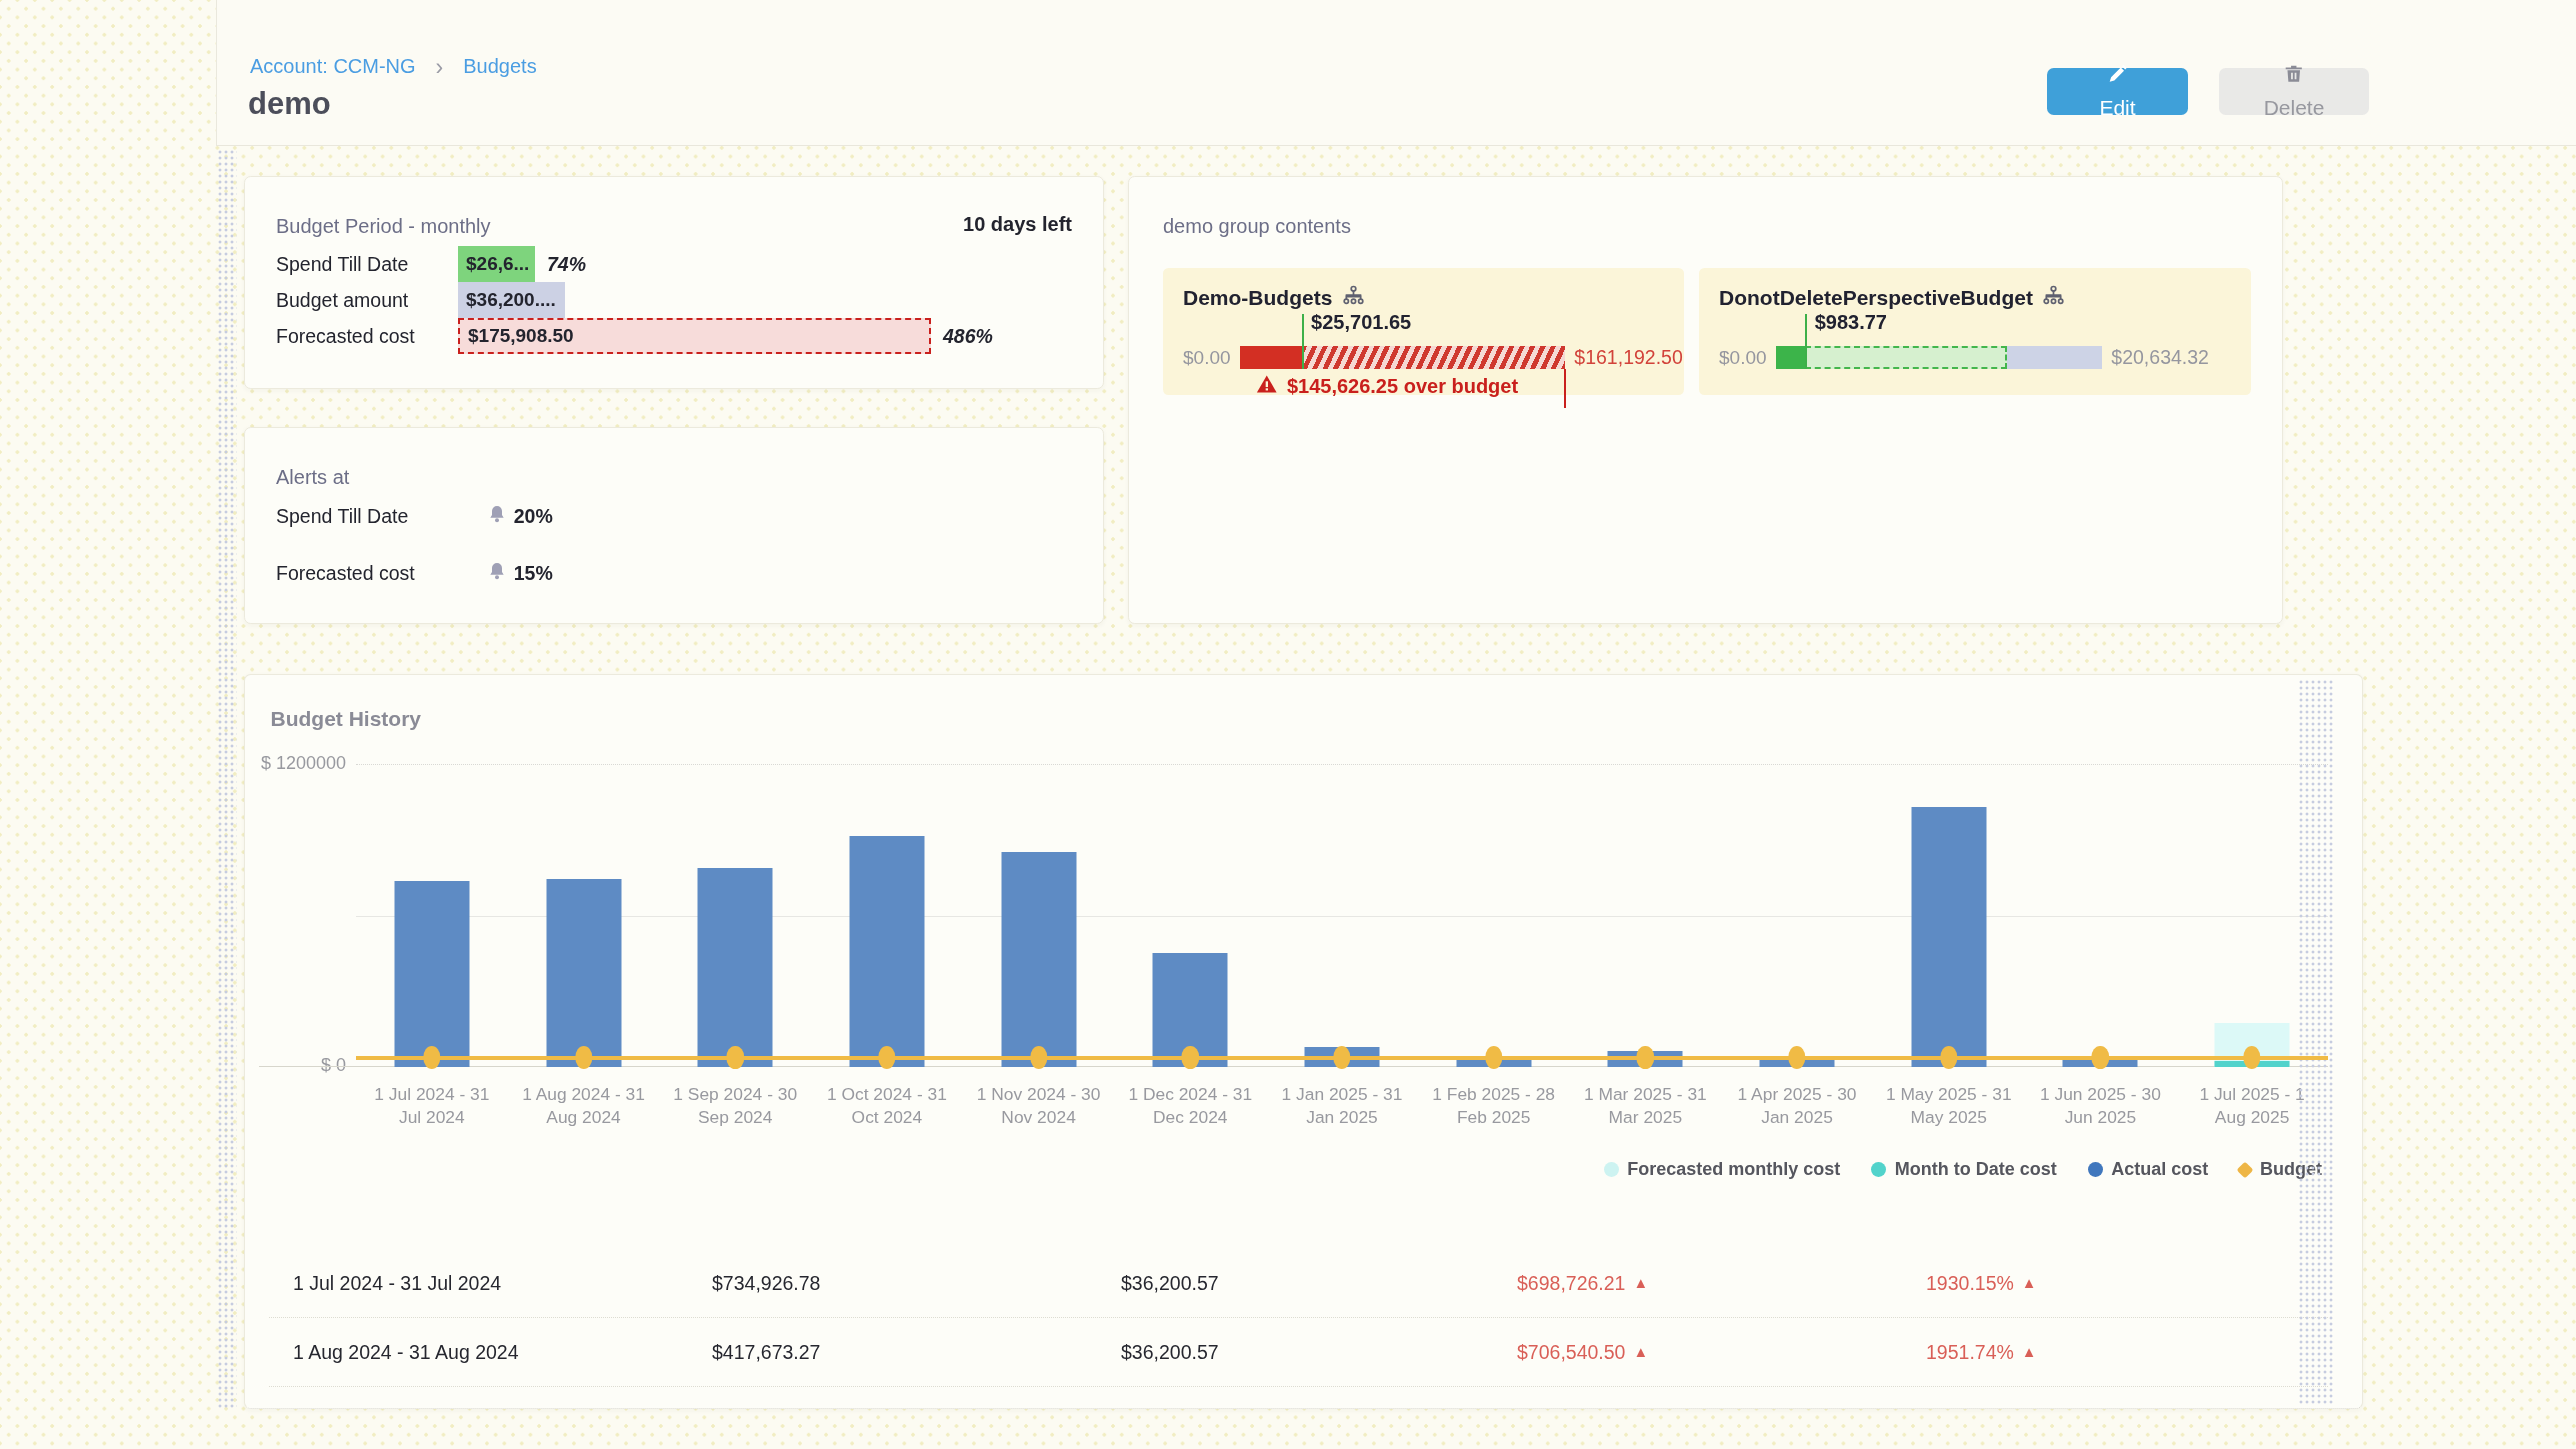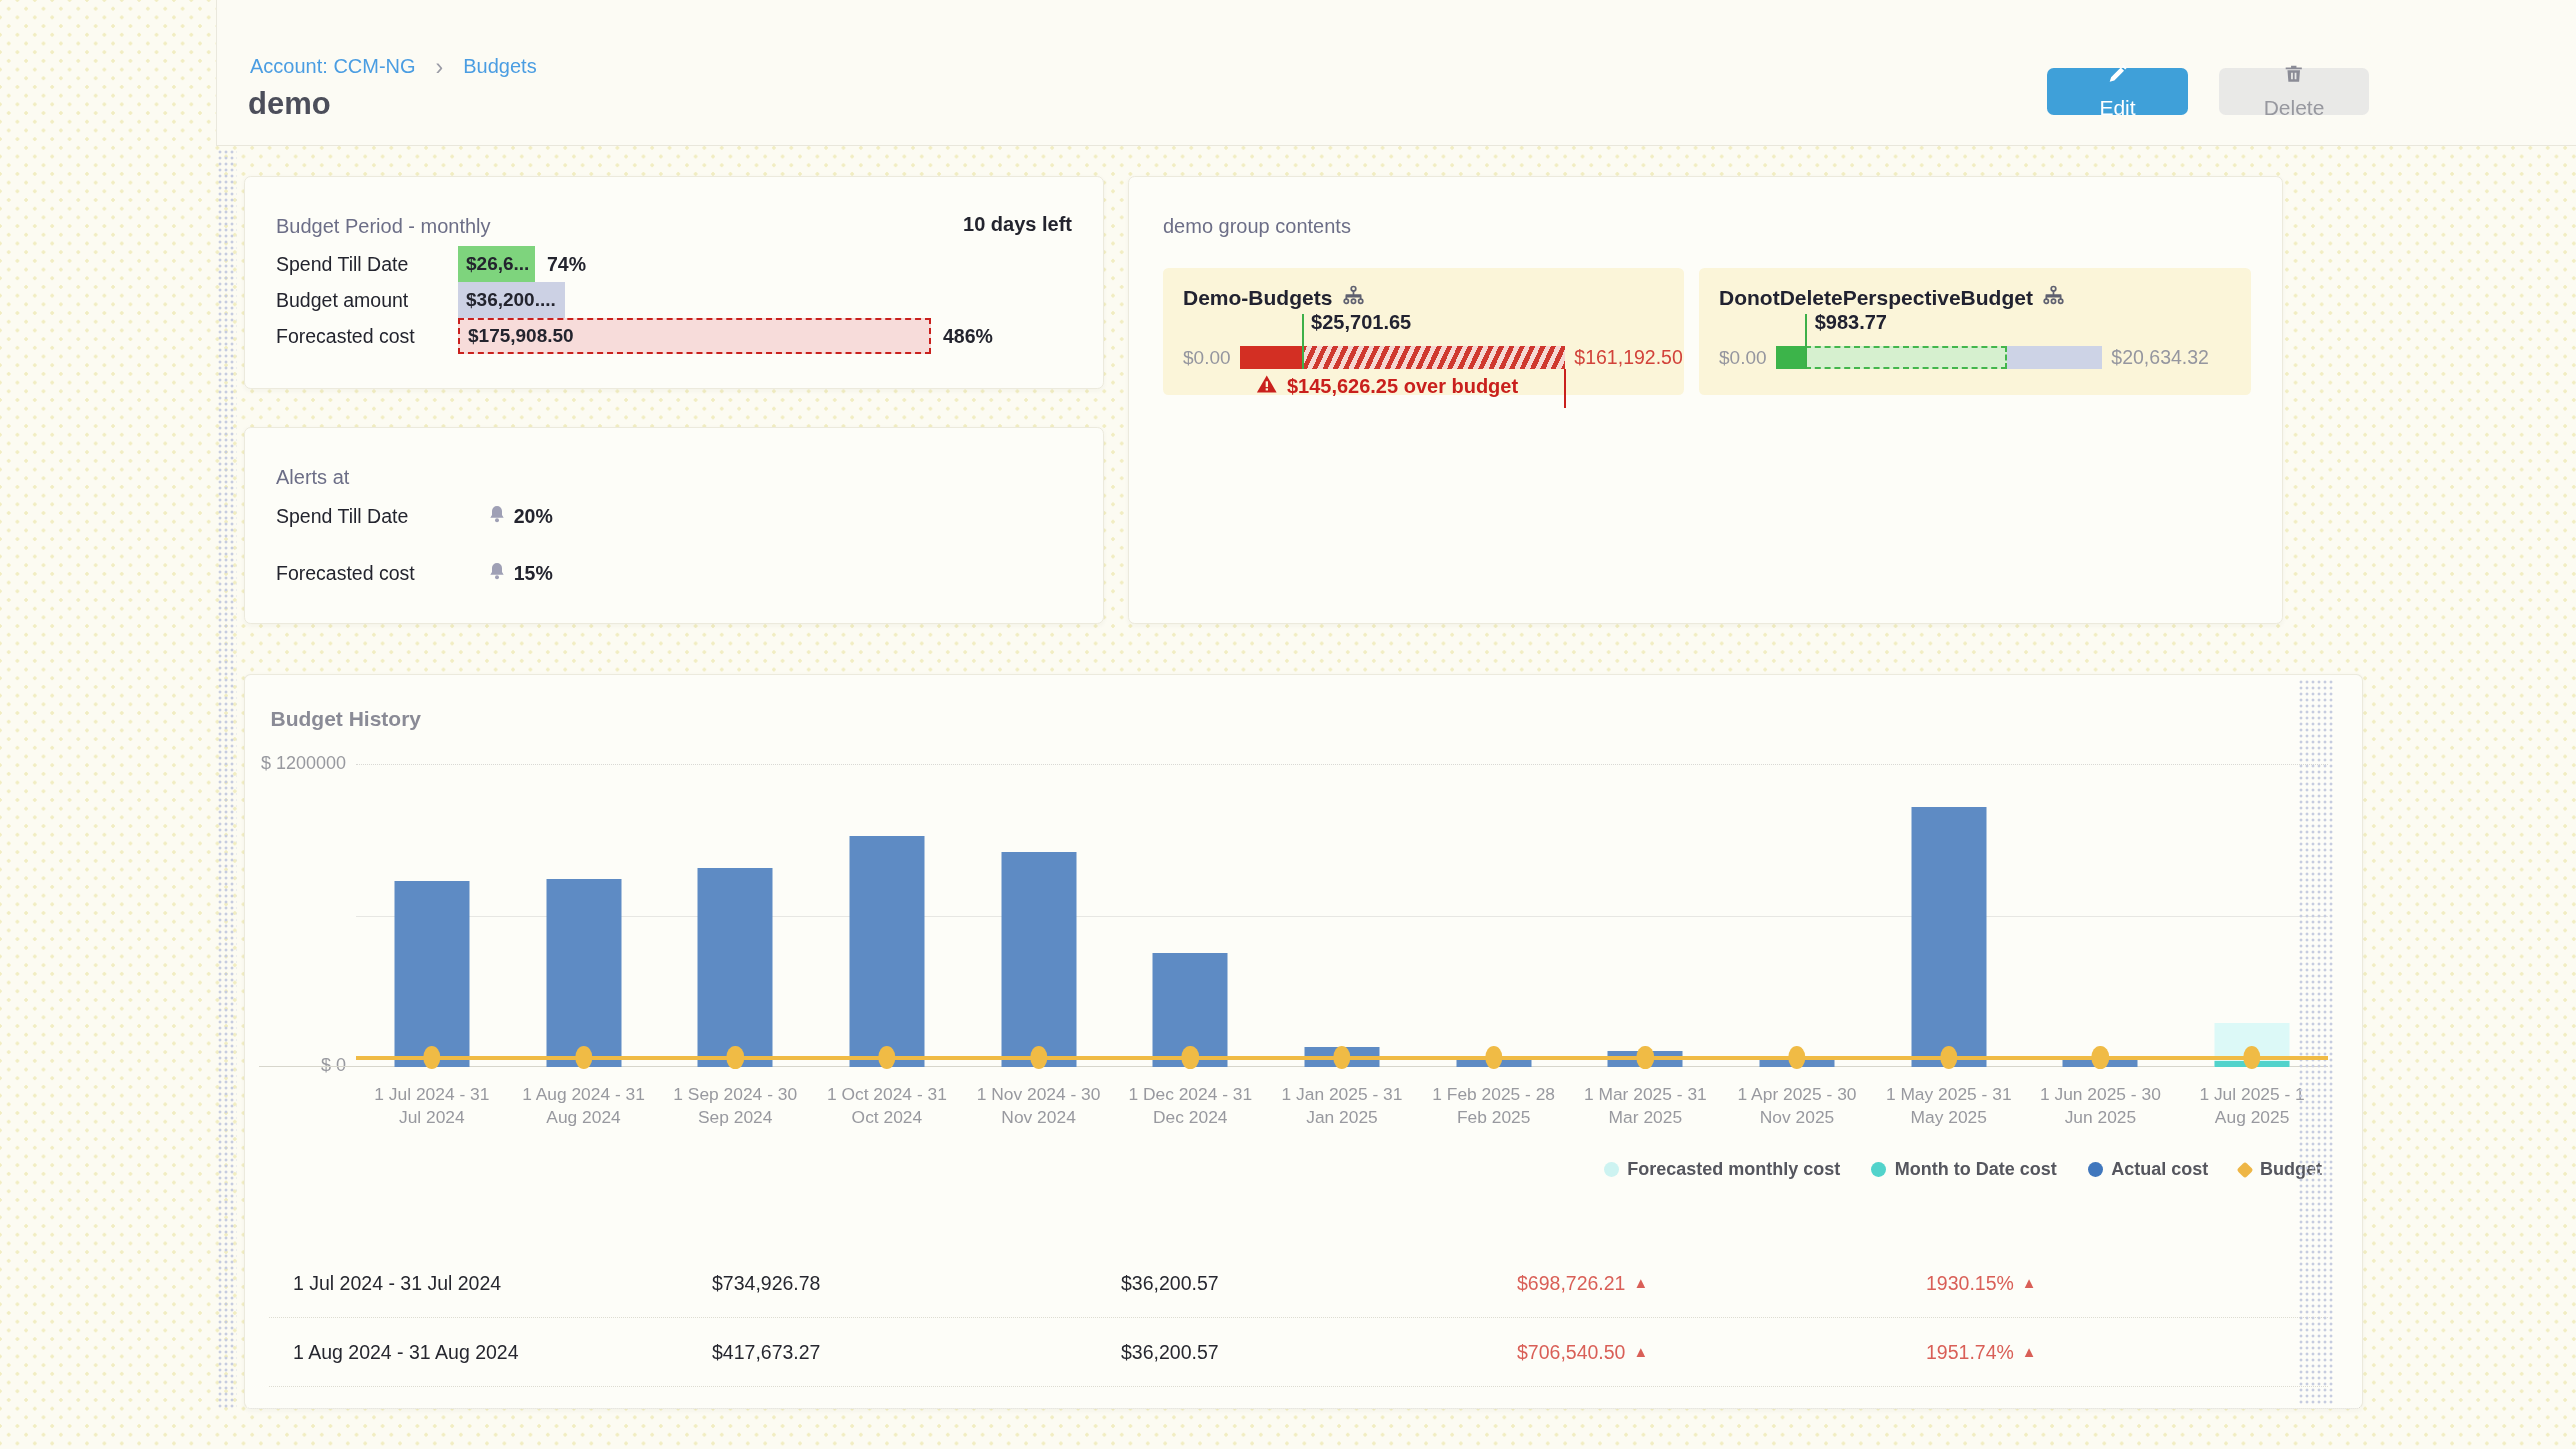--- a/index.html
+++ b/index.html
@@ -36,21 +36,21 @@
   
   #card-period .card-title{position:absolute;left:31px;top:38px;}
   .days-left{position:absolute;right:31px;top:36px;font-size:20px;font-weight:bold;color:#23242e;}
   .bp-rows{position:absolute;left:31px;top:69px;right:20px;}
   .bp-row{display:flex;align-items:center;height:36px;}
   .bp-label{width:182px;font-size:19.5px;color:#23242e;}
   .chip{height:36px;display:flex;align-items:center;padding:0 8px;font-size:19px;font-weight:bold;color:#23242e;white-space:nowrap;}
   .chip-spend{width:77px;background:#7ed47d;}
   .chip-budget{width:107px;background:#ccd1e4;}
   .chip-forecast{width:473px;background:#f7dcda;border:2px dashed #c9201d;}
-  .bp-pct{margin-left:12px;font-size:19.5px;font-weight:bold;color:#23242e;}
+  .bp-pct{margin-left:12px;font-size:19.5px;font-weight:bold;color:#23242e;font-style:italic;}
   
   #card-group .card-title{position:absolute;left:34px;top:38px;}
   .mini-card{position:absolute;top:91px;height:127px;background:#fbf5d9;border-radius:5.4px;}
   #mini-0{left:34px;width:521px;}
   #mini-1{left:570px;width:552px;}
   .mini-head{position:absolute;left:20px;top:16px;display:flex;align-items:center;gap:9.4px;font-size:21px;font-weight:bold;color:#212230;}
   .mini-barrow{position:absolute;left:20px;top:78px;display:flex;align-items:center;gap:9.4px;}
   .mini-zero{font-size:19px;color:#95969f;}
   .gbar{position:relative;height:23px;display:flex;justify-content:center;}
   #mini-0 .gbar{width:325px;}
@@ -325,21 +325,21 @@
       <div id="xlabels">
           <div class="xcell"><span>1 Jul 2024 - 31 Jul 2024</span></div>
           <div class="xcell"><span>1 Aug 2024 - 31 Aug 2024</span></div>
           <div class="xcell"><span>1 Sep 2024 - 30 Sep 2024</span></div>
           <div class="xcell"><span>1 Oct 2024 - 31 Oct 2024</span></div>
           <div class="xcell"><span>1 Nov 2024 - 30 Nov 2024</span></div>
           <div class="xcell"><span>1 Dec 2024 - 31 Dec 2024</span></div>
           <div class="xcell"><span>1 Jan 2025 - 31 Jan 2025</span></div>
           <div class="xcell"><span>1 Feb 2025 - 28 Feb 2025</span></div>
           <div class="xcell"><span>1 Mar 2025 - 31 Mar 2025</span></div>
-          <div class="xcell"><span>1 Apr 2025 - 30 Nov 2025</span></div>
+          <div class="xcell"><span>1 Apr 2025 - 30 Jan 2025</span></div>
           <div class="xcell"><span>1 May 2025 - 31 May 2025</span></div>
           <div class="xcell"><span>1 Jun 2025 - 30 Jun 2025</span></div>
           <div class="xcell"><span>1 Jul 2025 - 1 Aug 2025</span></div>
         </div>
     </div>
 
     <div id="legend">
         <div class="leg-item">
           <span class="leg-dot" style="background: rgb(205, 243, 241);"></span>
           <span class="leg-label">Forecasted monthly cost</span>

